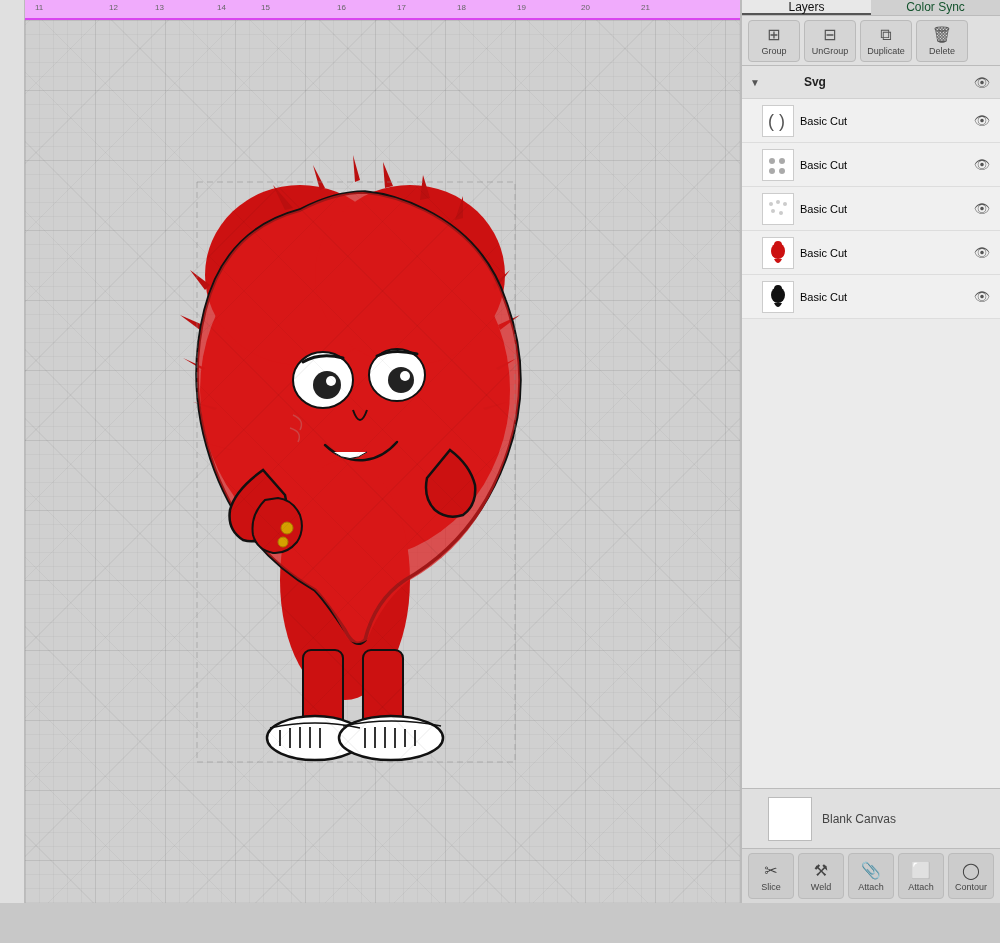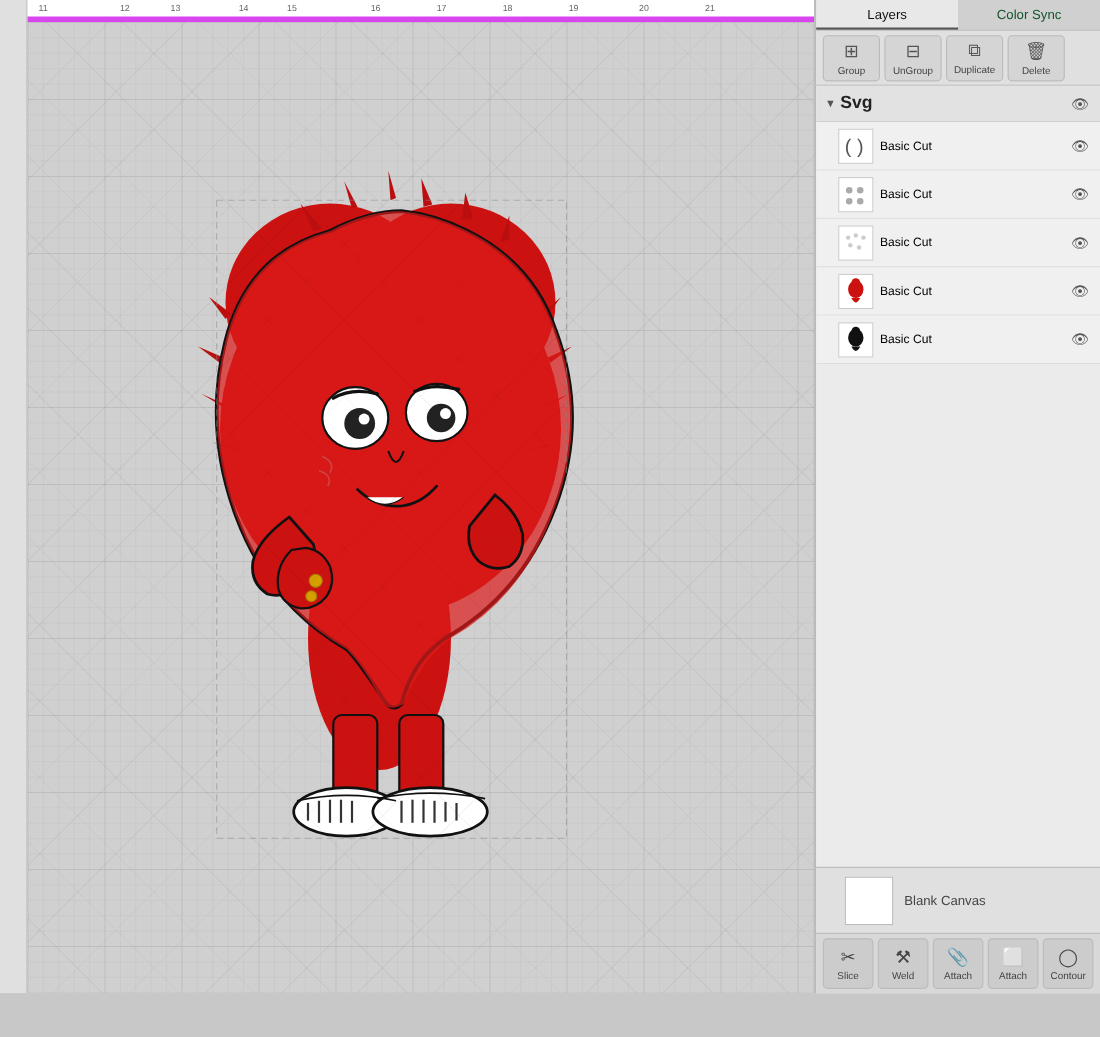--- a/index.html
+++ b/index.html
@@ -32,22 +32,22 @@
       border-right: 1px solid #bbb;
       z-index: 10;
     }
 
     #top-ruler {
       position: absolute;
       left: 25px;
       top: 0;
       width: calc(100% - 25px);
       height: 20px;
-      background: #ffffff;
-      border-bottom: 5px solid #d946ef;
+      background: #f0abfc;
+      border-bottom: 2px solid #d946ef;
       z-index: 10;
       display: flex;
       align-items: center;
     }
 
     .ruler-mark {
       position: absolute;
       font-size: 8px;
       color: #666;
       top: 3px;
@@ -94,21 +94,21 @@
       background: #e8e8e8;
       border-left: 2px solid #bbb;
       display: flex;
       flex-direction: column;
     }
 
     
     #tabs-row {
       display: flex;
       flex-direction: row;
-      height: 28px;
+      height: 16px;
       background: #d0d0d0;
       border-bottom: 1px solid #bbb;
     }
 
     .tab {
       flex: 1;
       display: flex;
       align-items: center;
       justify-content: center;
       font-size: 12px;
@@ -175,24 +175,25 @@
       cursor: pointer;
       gap: 4px;
     }
 
     .layer-group-arrow {
       font-size: 10px;
       color: #555;
     }
 
     .layer-group-label {
-      font-size: 16px;
+      font-size: 12px;
       font-weight: 600;
       color: #222;
       flex: 1;
+      margin-left: 40px;
     }
 
     .layer-eye-btn {
       width: 20px;
       height: 20px;
       display: flex;
       align-items: center;
       justify-content: center;
       font-size: 13px;
       color: #555;

